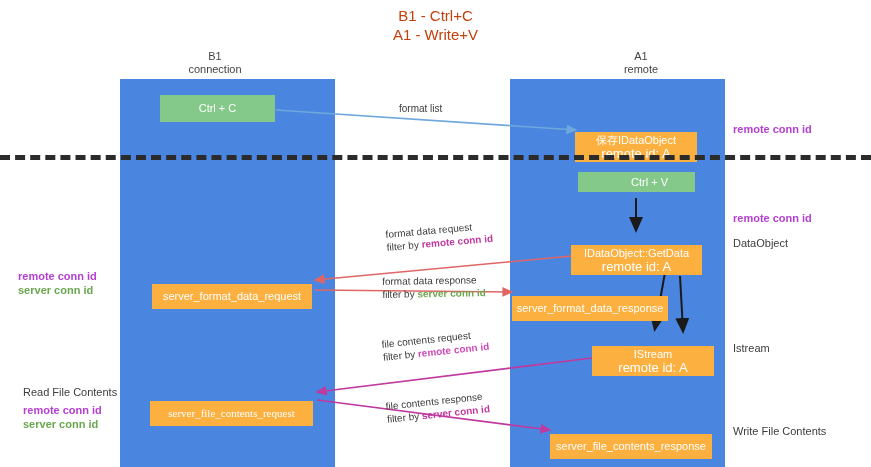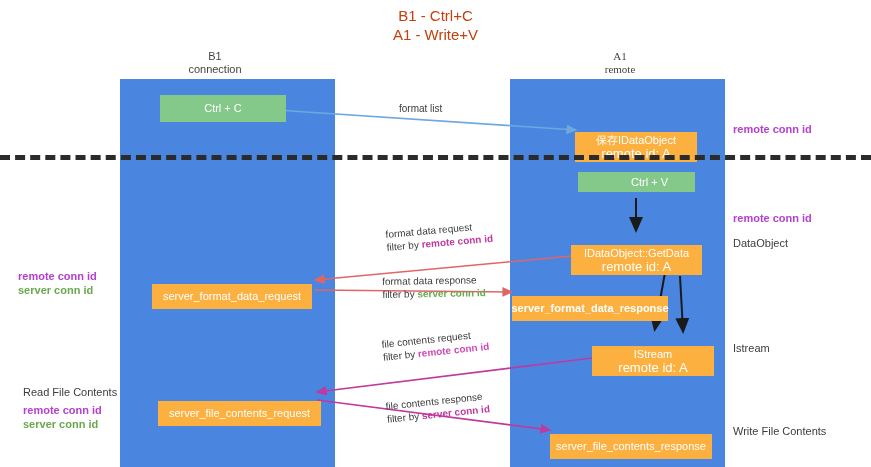--- a/index.html
+++ b/index.html
@@ -56,21 +56,21 @@
 
   <div class="title">
     <div>B1 - Ctrl+C</div>
     <div>A1 - Write+V</div>
   </div>
 
   <div class="lane-title" style="left:150px;top:50px;width:130px;">
     <div>B1</div>
     <div>connection</div>
   </div>
-  <div class="lane-title" style="left:555px;top:50px;width:130px;font-family:Liberation Serif, serif;">
+  <div class="lane-title" style="left:576px;top:50px;width:130px;">
     <div>A1</div>
     <div>remote</div>
   </div>
 
   <div class="lane" style="left:120px;top:79px;width:215px;height:388px;"></div>
   <div class="lane" style="left:510px;top:79px;width:215px;height:388px;"></div>
 
   <svg id="wires">
     <defs>
       <marker id="ah-blue" markerWidth="7" markerHeight="7" refX="6" refY="3" orient="auto">
@@ -97,47 +97,47 @@
 
     <path d="M668,256 L655,328" stroke="#1a1a1a" stroke-width="2" fill="none" marker-end="url(#ah-black)"></path>
 
     <path d="M680,276 L683,330" stroke="#1a1a1a" stroke-width="2" fill="none" marker-end="url(#ah-black)"></path>
 
     <path d="M592,358 L317,392" stroke="#c0399f" stroke-width="1.6" fill="none" marker-end="url(#ah-pink)"></path>
 
     <path d="M317,400 L550,430" stroke="#c0399f" stroke-width="1.6" fill="none" marker-end="url(#ah-pink)"></path>
   </svg>
 
-  <div class="box green" style="left:160px;top:95px;width:126px;height:27px;">
+  <div class="box green" style="left:160px;top:95px;width:115px;height:27px;">
     <div>Ctrl + C</div>
   </div>
 
   <div class="box orange" style="left:152px;top:268px;width:160px;height:25px;">
     <div>server_format_data_request</div>
   </div>
 
-  <div class="box orange" style="left:158px;top:385px;width:163px;height:25px;">
+  <div class="box orange" style="left:150px;top:385px;width:163px;height:25px;font-family:Liberation Serif, serif;">
     <div>server_file_contents_request</div>
   </div>
 
   <div class="box orange" style="left:575px;top:116px;width:122px;height:30px;">
     <div>保存IDataObject</div>
     <div class="l2">remote id: A</div>
   </div>
 
   <div class="box green" style="left:578px;top:172px;width:117px;height:20px;padding-left:32px;">
     <div>Ctrl + V</div>
   </div>
 
   <div class="box orange" style="left:571px;top:229px;width:131px;height:30px;">
     <div>IDataObject::GetData</div>
     <div class="l2">remote id: A</div>
   </div>
 
-  <div class="box orange" style="left:512px;top:280px;width:156px;height:25px;font-weight:bold;">
+  <div class="box orange" style="left:512px;top:280px;width:156px;height:25px;">
     <div>server_format_data_response</div>
   </div>
 
   <div class="box orange" style="left:592px;top:330px;width:122px;height:30px;">
     <div>IStream</div>
     <div class="l2">remote id: A</div>
   </div>
 
   <div class="box orange" style="left:550px;top:418px;width:162px;height:25px;">
     <div>server_file_contents_response</div>

